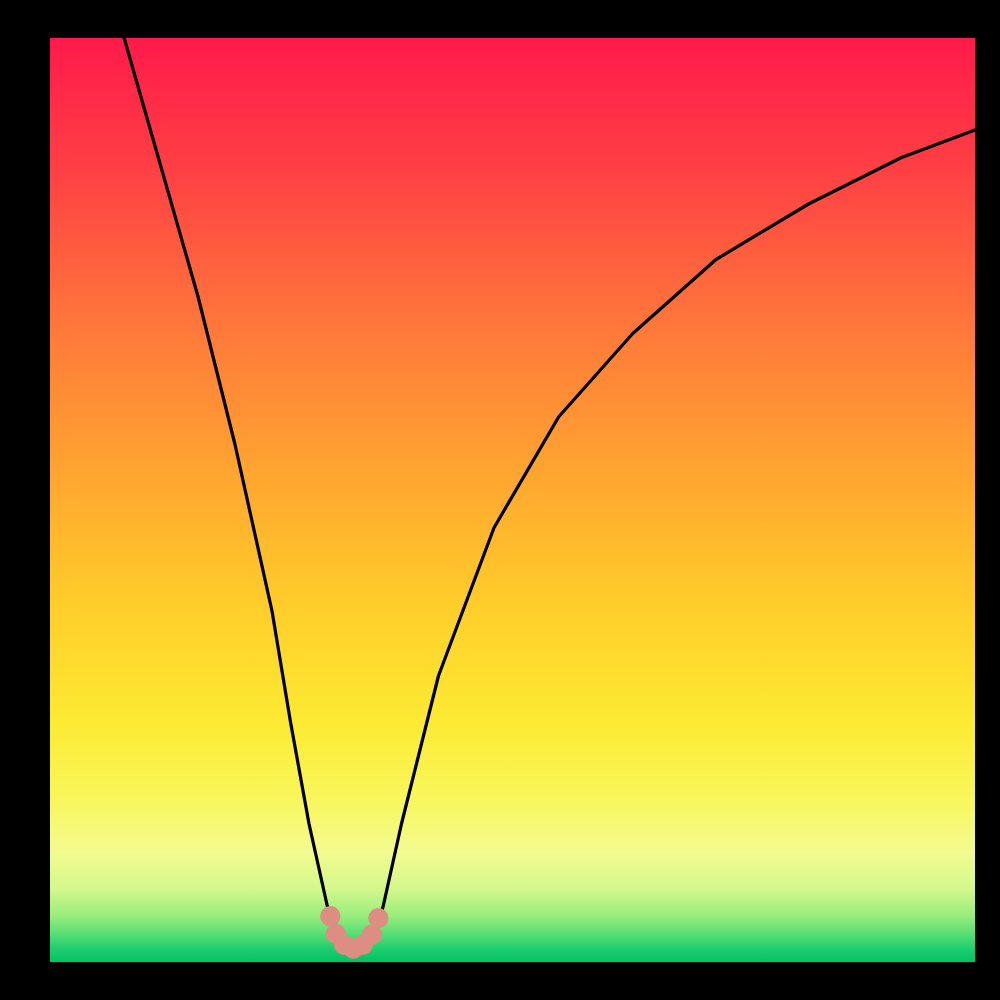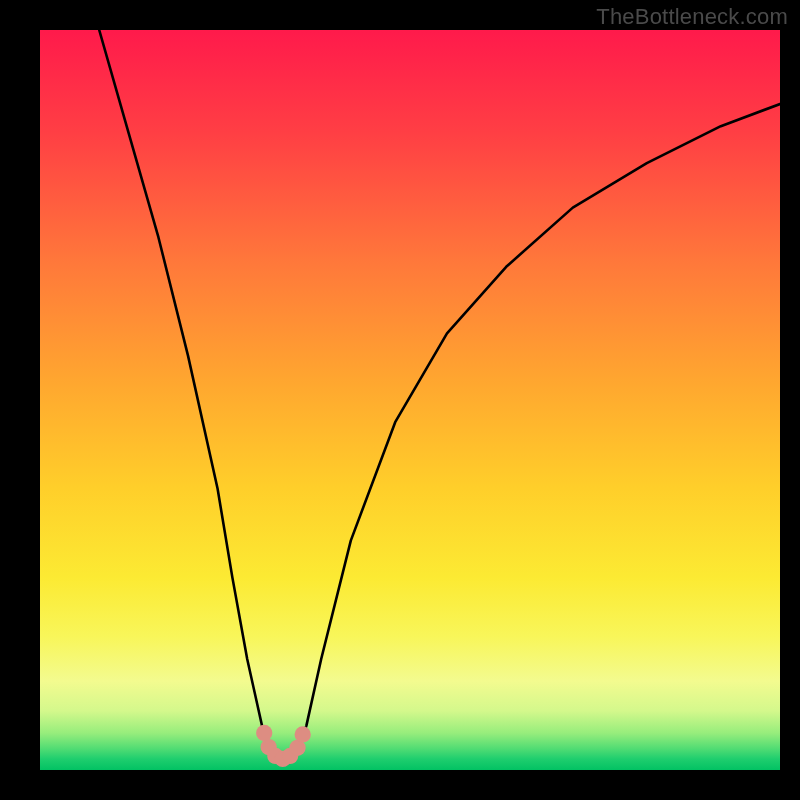--- a/index.html
+++ b/index.html
@@ -83,14 +83,13 @@
           <circle cx="30.30" cy="95.00" r="1.1" fill="#dd8d82"></circle>
           <circle cx="30.90" cy="96.90" r="1.1" fill="#dd8d82"></circle>
           <circle cx="31.80" cy="98.10" r="1.1" fill="#dd8d82"></circle>
           <circle cx="32.80" cy="98.50" r="1.1" fill="#dd8d82"></circle>
           <circle cx="33.80" cy="98.10" r="1.1" fill="#dd8d82"></circle>
           <circle cx="34.80" cy="97.00" r="1.1" fill="#dd8d82"></circle>
           <circle cx="35.50" cy="95.20" r="1.1" fill="#dd8d82"></circle>
         </g>
     </svg>
   </div>
-  <div class="watermark">TheBottleneck.com</div>
 </div>
 
 </body></html>

